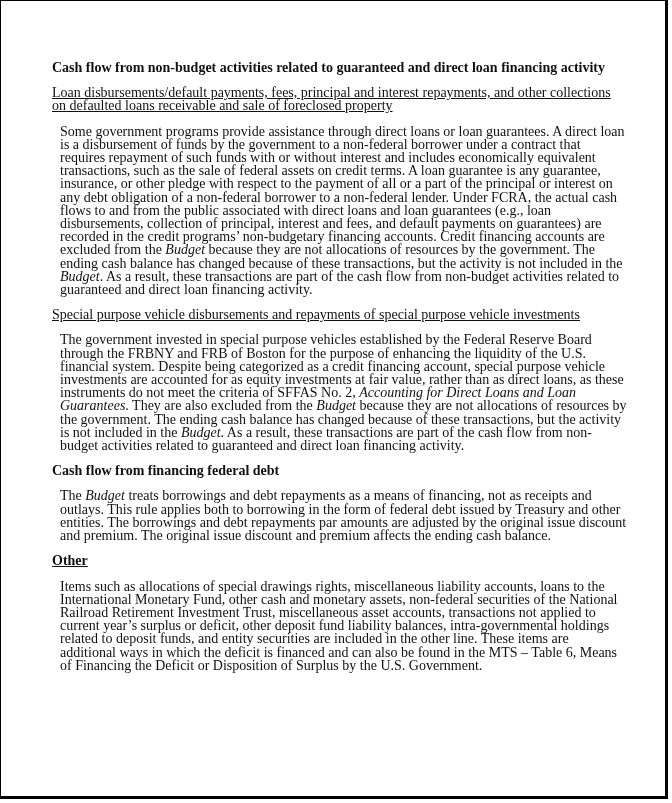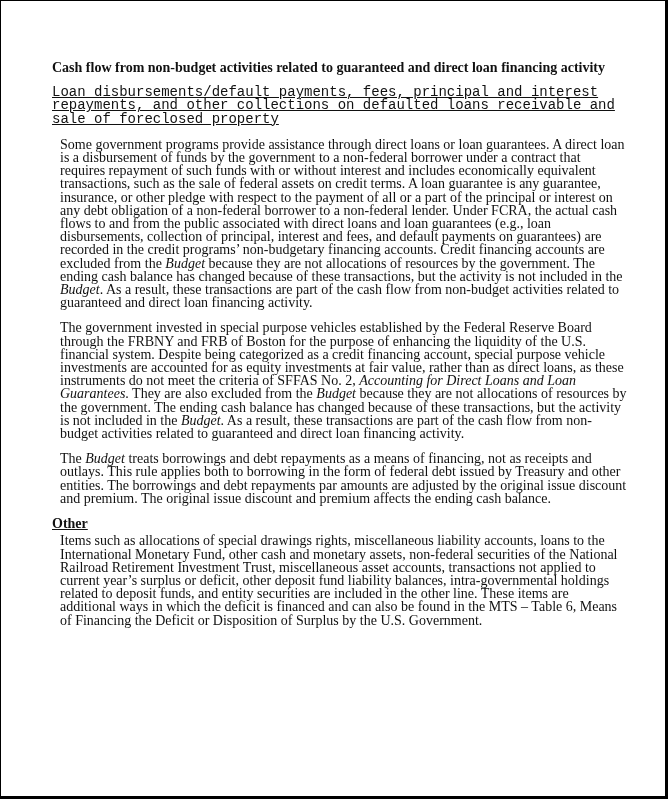--- a/index.html
+++ b/index.html
@@ -11,36 +11,38 @@
       border-top: 1px solid #000; border-left: 1px solid #000;
       border-right: 3px solid #000; border-bottom: 3px solid #000;
       box-sizing: border-box;
     }
     .content {
       position: absolute; left: 51px; top: 60px; width: 575px;
       font-family: "Liberation Serif", serif;
       font-size: 14px; line-height: 13.2px; color: #111;
     }
     .h-bold { font-weight: bold; margin: 0 0 12px 0; }
-    .h-under { text-decoration: underline; margin: 0 0 12px 0; font-family: Liberation Mono, monospace; }
-    .h-bold-under { font-weight: bold; text-decoration: underline; margin: 0 0 4px 0; }
+    .h-under { text-decoration: underline; margin: 0 0 12px 0; }
+    .h-bold-under { font-weight: bold; text-decoration: underline; margin: 0 0 12px 0; }
     p { margin: 0 0 12px 8px; }
     em { font-style: italic; }
   </style>
 </head>
 <body>
 
 <div class="page">
   <div class="content">
 
     <div class="h-bold">Cash flow from non-budget activities related to guaranteed and direct loan financing activity</div>
     <div class="h-under">Loan disbursements/default payments, fees, principal and interest repayments, and other collections on defaulted loans receivable and sale of foreclosed property</div>
     <p><span>Some government programs provide assistance through direct loans or loan guarantees. A direct loan is a disbursement of funds by the government to a non-federal borrower under a contract that requires repayment of such funds with or without interest and includes economically equivalent transactions, such as the sale of federal assets on credit terms. A loan guarantee is any guarantee, insurance, or other pledge with respect to the payment of all or a part of the principal or interest on any debt obligation of a non-federal borrower to a non-federal lender. Under FCRA, the actual cash flows to and from the public associated with direct loans and loan guarantees (e.g., loan disbursements, collection of principal, interest and fees, and default payments on guarantees) are recorded in the credit programs’ non-budgetary financing accounts. Credit financing accounts are excluded from the </span><em>Budget</em><span> because they are not allocations of resources by the government. The ending cash balance has changed because of these transactions, but the activity is not included in the </span><em>Budget</em><span>. As a result, these transactions are part of the cash flow from non-budget activities related to guaranteed and direct loan financing activity.</span></p>
 
+    <div class="h-under">Special purpose vehicle disbursements and repayments of special purpose vehicle investments</div>
     <p><span>The government invested in special purpose vehicles established by the Federal Reserve Board through the FRBNY and FRB of Boston for the purpose of enhancing the liquidity of the U.S. financial system. Despite being categorized as a credit financing account, special purpose vehicle investments are accounted for as equity investments at fair value, rather than as direct loans, as these instruments do not meet the criteria of SFFAS No. 2, </span><em>Accounting for Direct Loans and Loan Guarantees</em><span>. They are also excluded from the </span><em>Budget</em><span> because they are not allocations of resources by the government. The ending cash balance has changed because of these transactions, but the activity is not included in the </span><em>Budget</em><span>. As a result, these transactions are part of the cash flow from non-budget activities related to guaranteed and direct loan financing activity.</span></p>
 
+    <div class="h-bold">Cash flow from financing federal debt</div>
     <p><span>The </span><em>Budget</em><span> treats borrowings and debt repayments as a means of financing, not as receipts and outlays. This rule applies both to borrowing in the form of federal debt issued by Treasury and other entities. The borrowings and debt repayments par amounts are adjusted by the original issue discount and premium. The original issue discount and premium affects the ending cash balance.</span></p>
 
     <div class="h-bold-under">Other</div>
     <p><span>Items such as allocations of special drawings rights, miscellaneous liability accounts, loans to the International Monetary Fund, other cash and monetary assets, non-federal securities of the National Railroad Retirement Investment Trust, miscellaneous asset accounts, transactions not applied to current year’s surplus or deficit, other deposit fund liability balances, intra-governmental holdings related to deposit funds, and entity securities are included in the other line. These items are additional ways in which the deficit is financed and can also be found in the MTS – Table 6, Means of Financing the Deficit or Disposition of Surplus by the U.S. Government.</span></p>
 
   </div>
 </div>
 
 </body></html>

